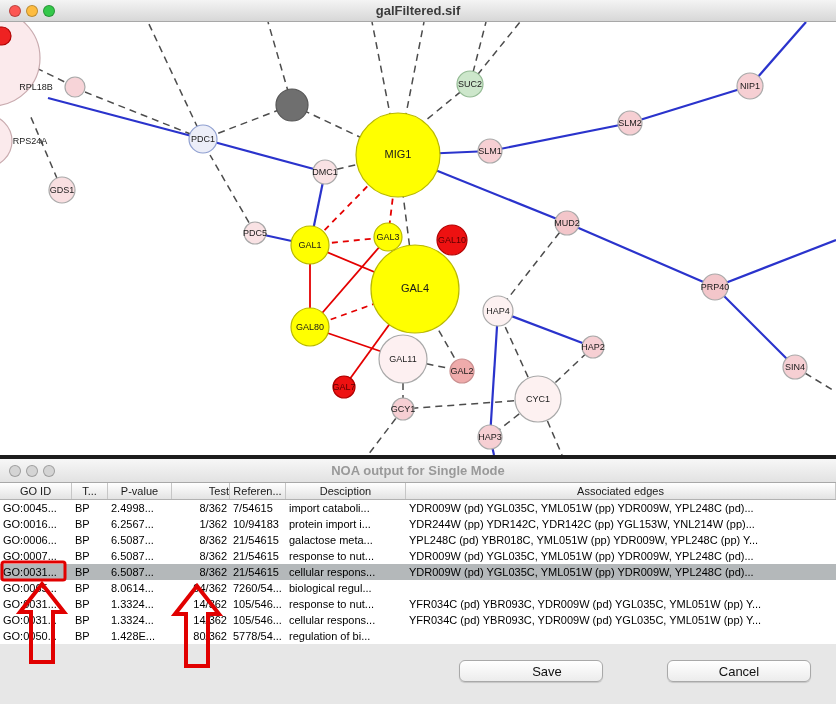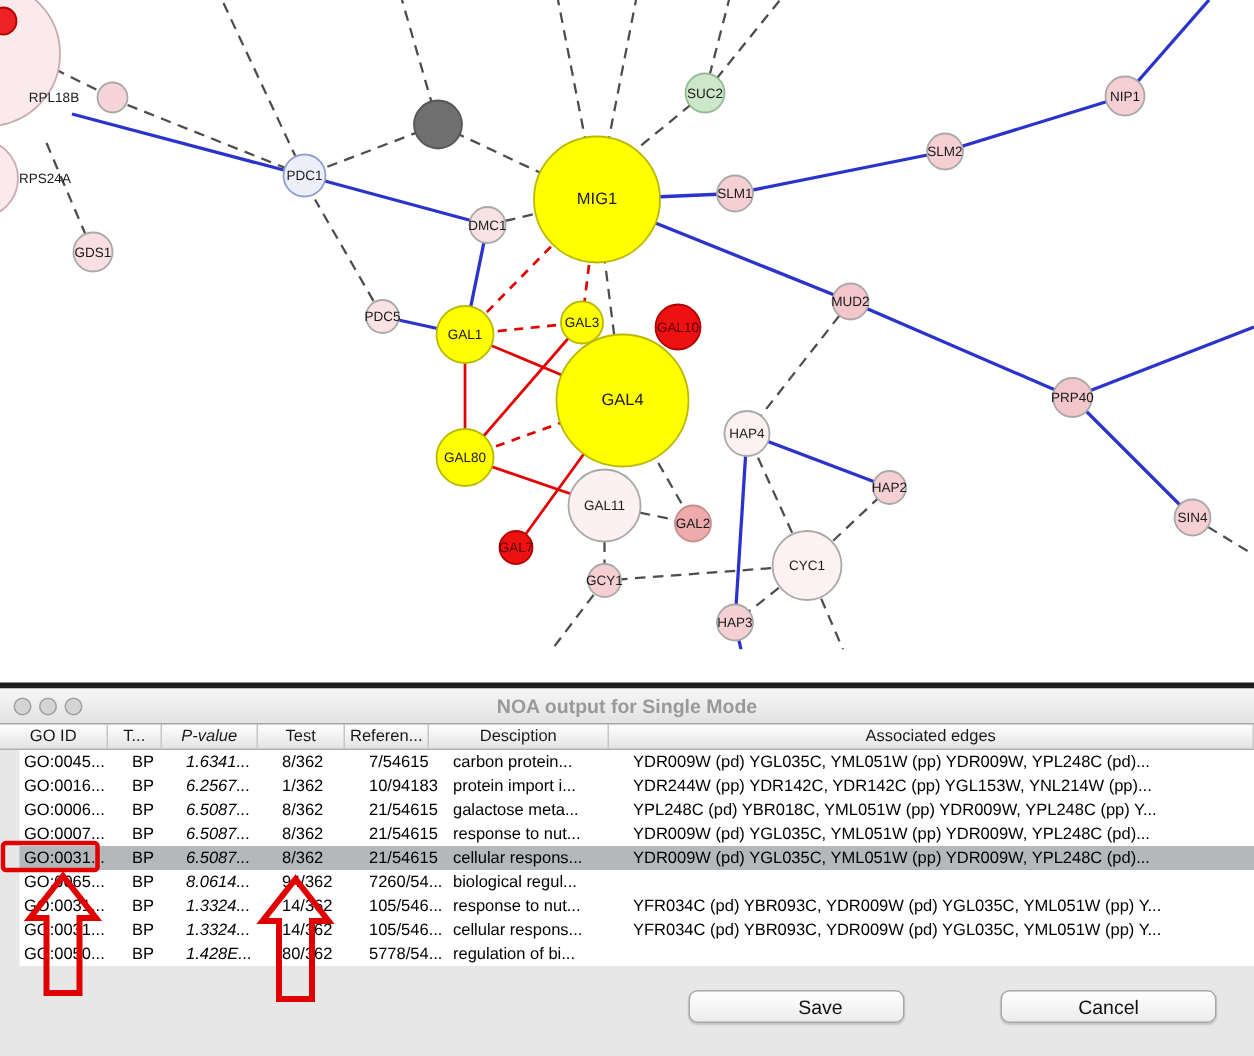--- a/index.html
+++ b/index.html
@@ -46,28 +46,28 @@
     display:flex; height:17px;
     background:linear-gradient(#ffffff,#e3e3e3);
     border-bottom:1px solid #b2b2b2;
   }
   .hcell {
     font-size:11px; line-height:16px; text-align:center; color:#1a1a1a;
     border-right:1px solid #c6c6c6;
     overflow:hidden; white-space:nowrap;
   }
   .tbody { background:#e7e7e7; }
-  .trow { display:flex; height:16px; background:#ffffff;margin-left:13px; }
+  .trow { display:flex; height:16px; background:#ffffff; }
   .trow.selected { background:#b4b8ba; }
   .cell {
     font-size:11px; line-height:16px; color:#000;
     padding:0 3px; overflow:hidden; white-space:nowrap;
   }
-  .c0 { width:72px; } .c1 { width:36px; } .c2 { width:64px;font-style:italic; }
-  .c3 { width:58px; } .c4 { width:56px; } .c5 { width:120px; }
+  .c0 { width:72px; } .c1 { width:36px; } .c2 { width:64px; }
+  .c3 { width:58px;text-align:right; } .c4 { width:56px; } .c5 { width:120px; }
   .c6 { flex:1; }
 
   .btn {
     position:absolute; top:201px; width:144px; height:22px;
     border:1px solid #a9a9a9; border-radius:6px;
     background:linear-gradient(#ffffff,#ececec);
     font-family:inherit; font-size:13px; color:#111;
     box-shadow:0 1px 1px rgba(0,0,0,0.15);
   }
   .btn-save { left:459px;padding-left:32px; }
@@ -75,20 +75,28 @@
 
   .overlay {
     position:absolute; left:0; top:0; width:836px; height:704px;
     pointer-events:none; z-index:40;
   }
 </style>
 </head>
 <body>
 
 <div class="window-top">
+  <div class="titlebar">
+    <div class="traffic-lights">
+      <span class="tl tl-red"></span>
+      <span class="tl tl-yellow"></span>
+      <span class="tl tl-green"></span>
+    </div>
+    <span class="title">galFiltered.sif</span>
+  </div>
   <svg id="graph-svg" width="836" height="433" viewBox="0 22 836 433">
       <line x1="292" y1="105" x2="268" y2="22" class="edge-pd"></line>
       <line x1="292" y1="105" x2="398" y2="155" class="edge-pd"></line>
       <line x1="292" y1="105" x2="203" y2="139" class="edge-pd"></line>
       <line x1="398" y1="155" x2="372" y2="22" class="edge-pd"></line>
       <line x1="398" y1="155" x2="424" y2="22" class="edge-pd"></line>
       <line x1="470" y1="84" x2="486" y2="22" class="edge-pd"></line>
       <line x1="470" y1="84" x2="520" y2="22" class="edge-pd"></line>
       <line x1="470" y1="84" x2="414" y2="130" class="edge-pd"></line>
       <line x1="325" y1="172" x2="398" y2="155" class="edge-pd"></line>
@@ -210,24 +218,24 @@
       <div class="hcell c2">P-value</div>
       <div class="hcell c3">Test</div>
       <div class="hcell c4">Referen...</div>
       <div class="hcell c5">Desciption</div>
       <div class="hcell c6">Associated edges</div>
     </div>
   <div class="tbody">
       <div class="trow">
         <div class="cell c0">GO:0045...</div>
         <div class="cell c1">BP</div>
-        <div class="cell c2">1.6341...</div>
+        <div class="cell c2">2.4998...</div>
         <div class="cell c3">8/362</div>
         <div class="cell c4">7/54615</div>
-        <div class="cell c5">carbon protein...</div>
+        <div class="cell c5">import cataboli...</div>
         <div class="cell c6">YDR009W (pd) YGL035C, YML051W (pp) YDR009W, YPL248C (pd)...</div>
       </div>
       <div class="trow">
         <div class="cell c0">GO:0016...</div>
         <div class="cell c1">BP</div>
         <div class="cell c2">6.2567...</div>
         <div class="cell c3">1/362</div>
         <div class="cell c4">10/94183</div>
         <div class="cell c5">protein import i...</div>
         <div class="cell c6">YDR244W (pp) YDR142C, YDR142C (pp) YGL153W, YNL214W (pp)...</div>

